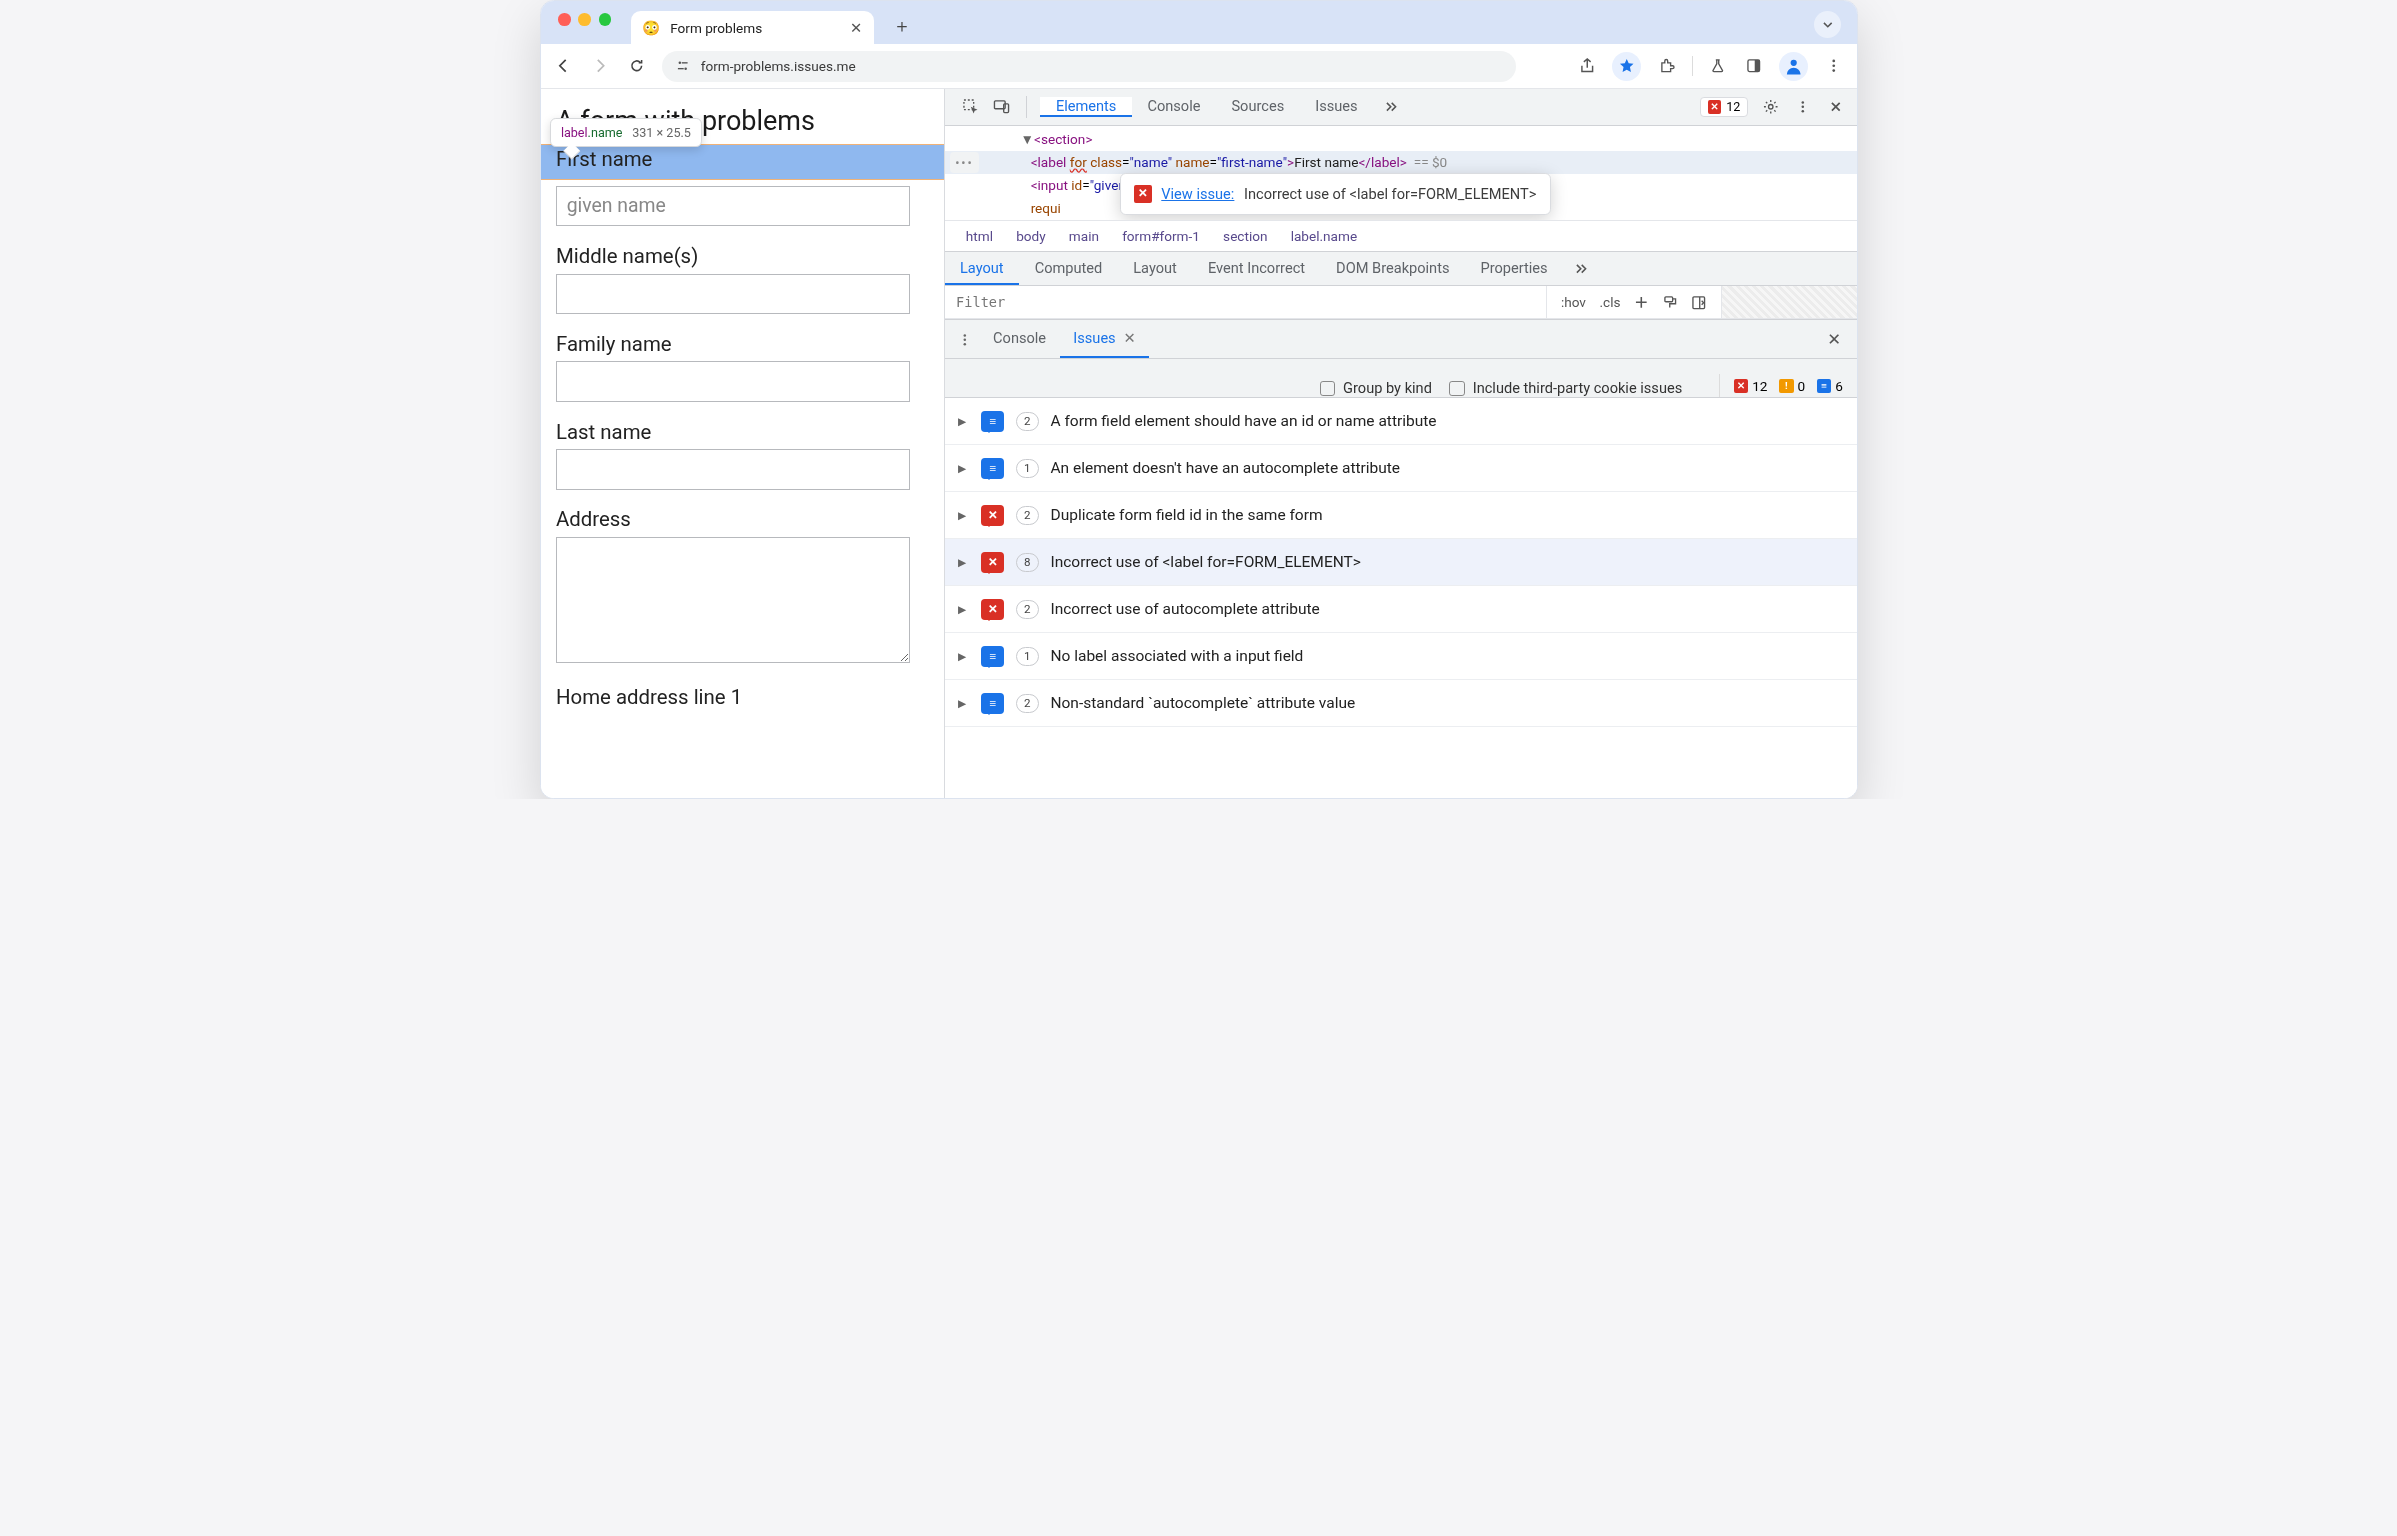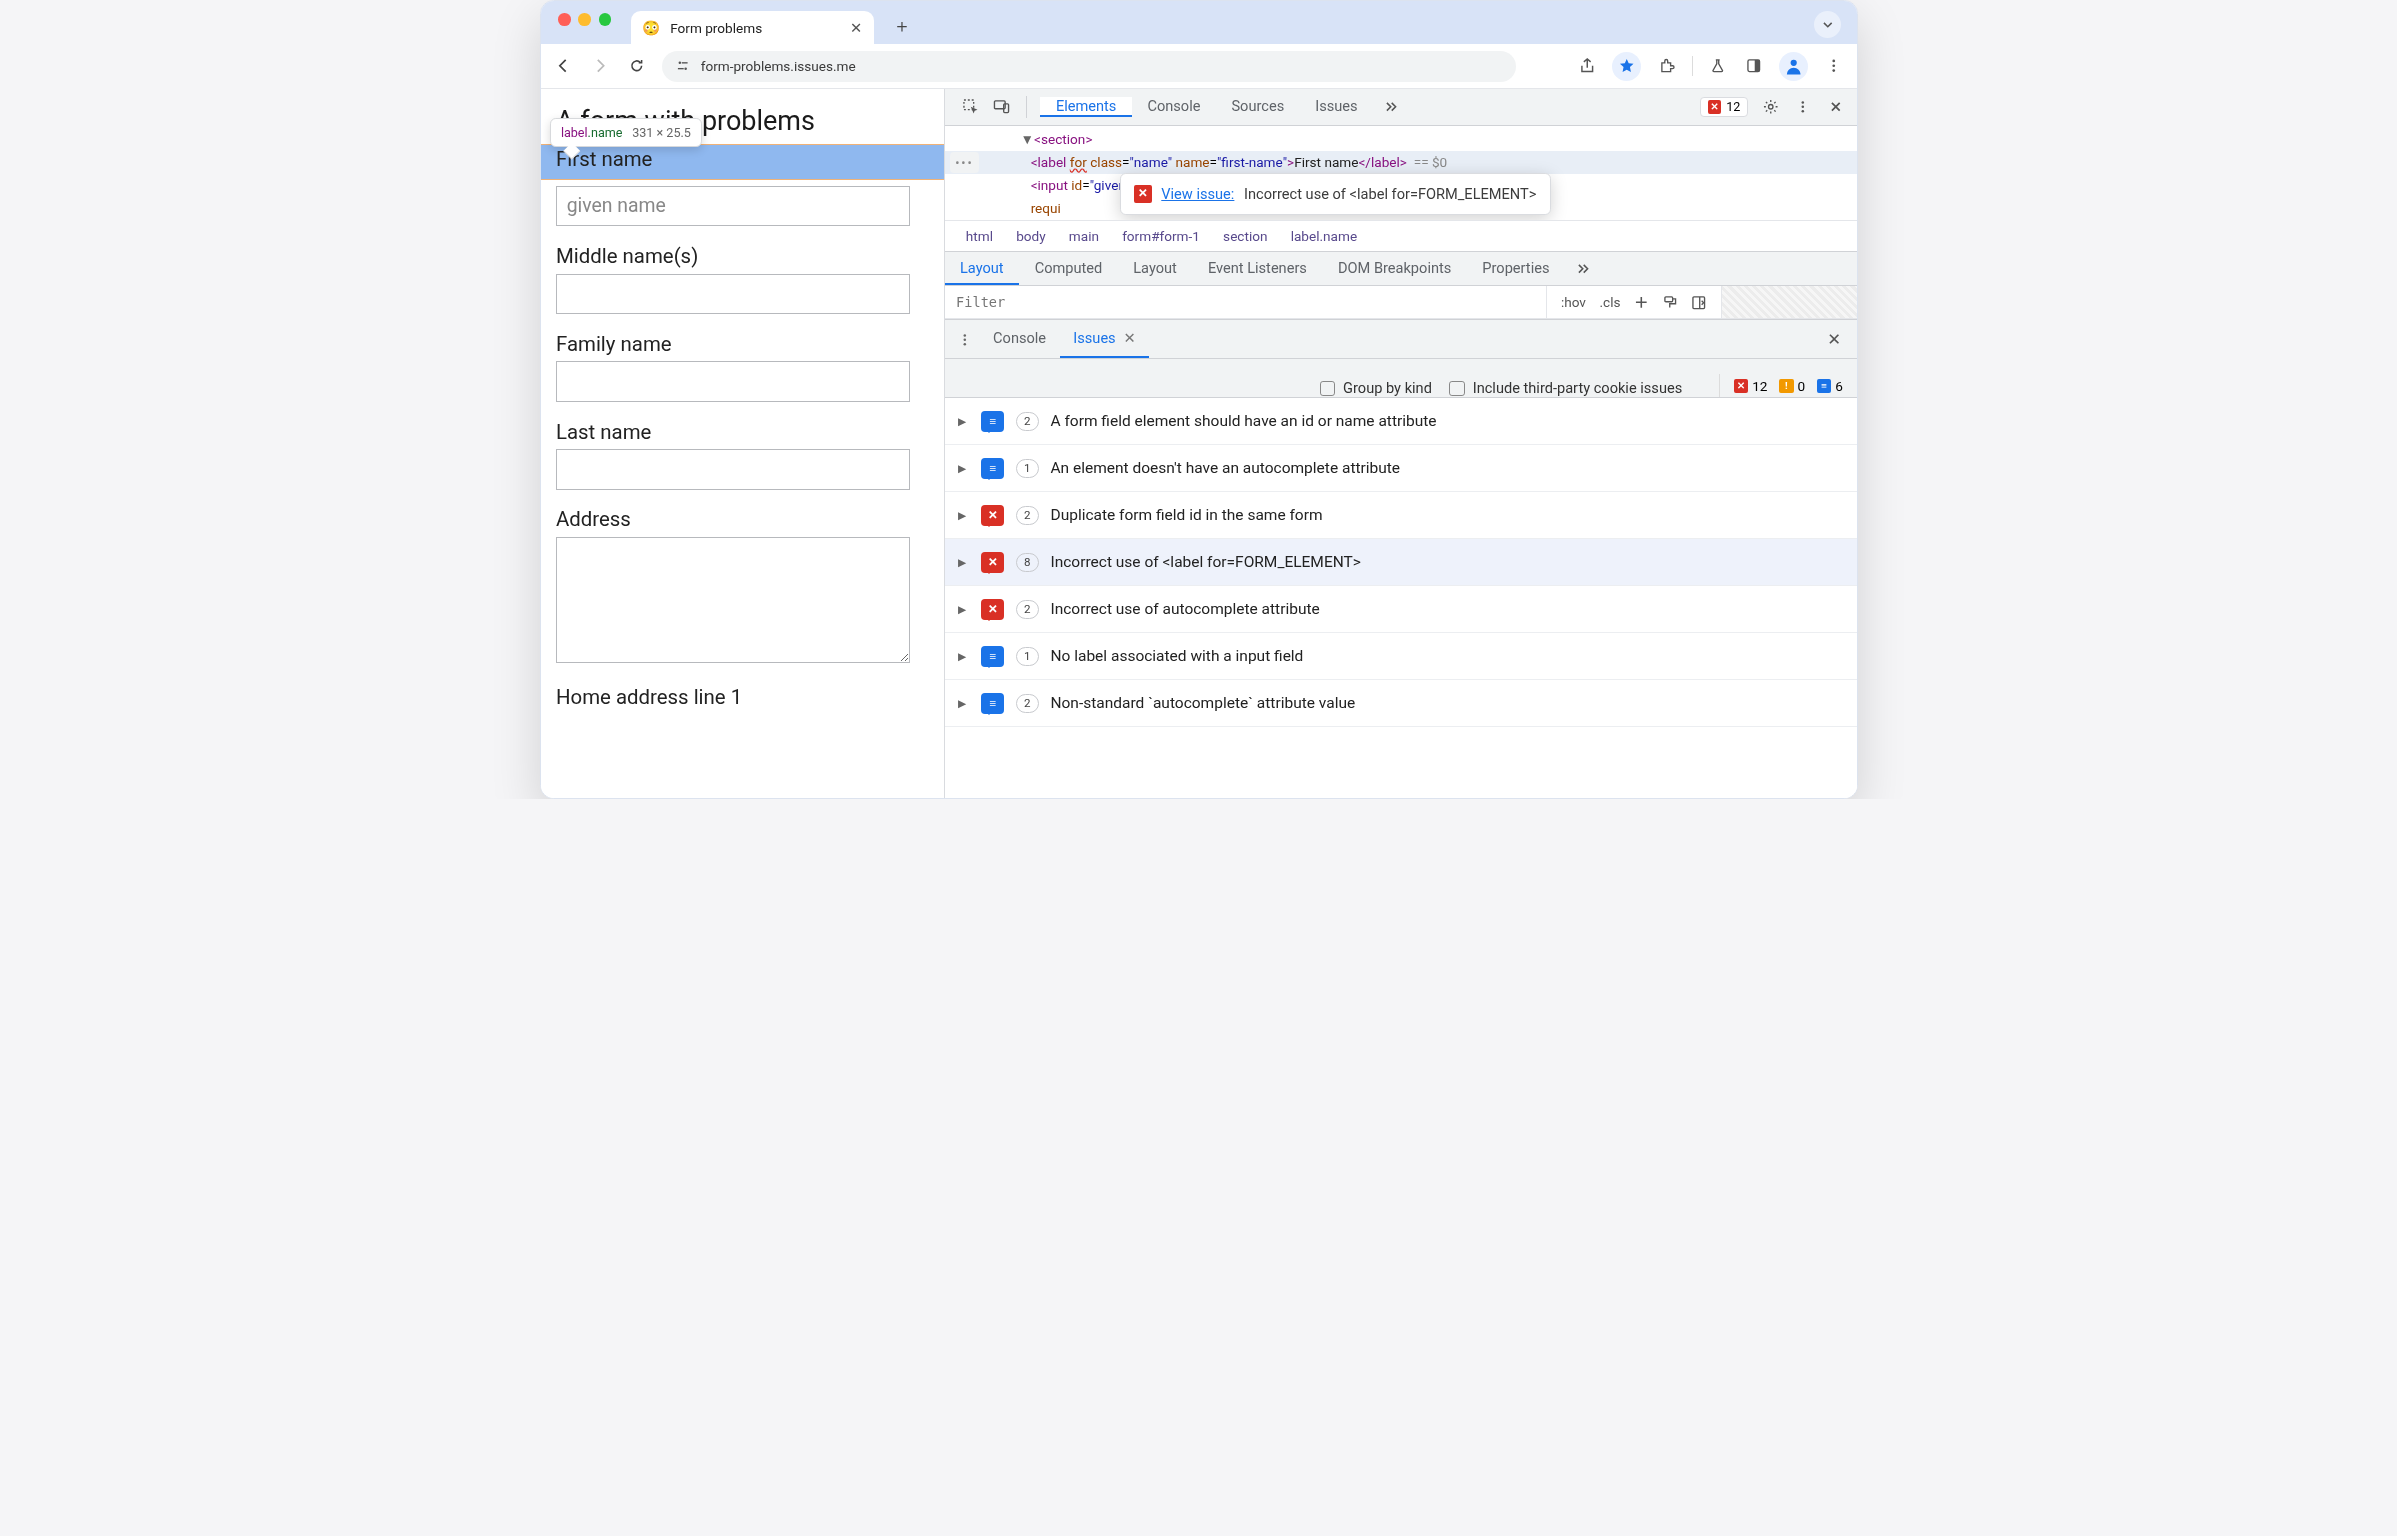--- a/index.html
+++ b/index.html
@@ -316,21 +316,21 @@
         <span class="bc-item">main</span>
         <span class="bc-item">form#form-1</span>
         <span class="bc-item">section</span>
         <span class="bc-item last">label.name</span>
       </div>
 
       <div class="styles-tabs">
         <div class="st active">Layout</div>
         <div class="st">Computed</div>
         <div class="st">Layout</div>
-        <div class="st">Event Listeners</div>
+        <div class="st">Event Incorrect</div>
         <div class="st">DOM Breakpoints</div>
         <div class="st">Properties</div>
         <div class="chev">
           <svg width="15.5" height="15.5" viewBox="0 0 16 16">
               <path d="M4 4l4 4-4 4M9 4l4 4-4 4" fill="none" stroke="#555" stroke-width="1.6"></path>
             </svg>
         </div>
       </div>
       <div class="styles-toolbar">
         <input class="filter" placeholder="Filter" style="">

